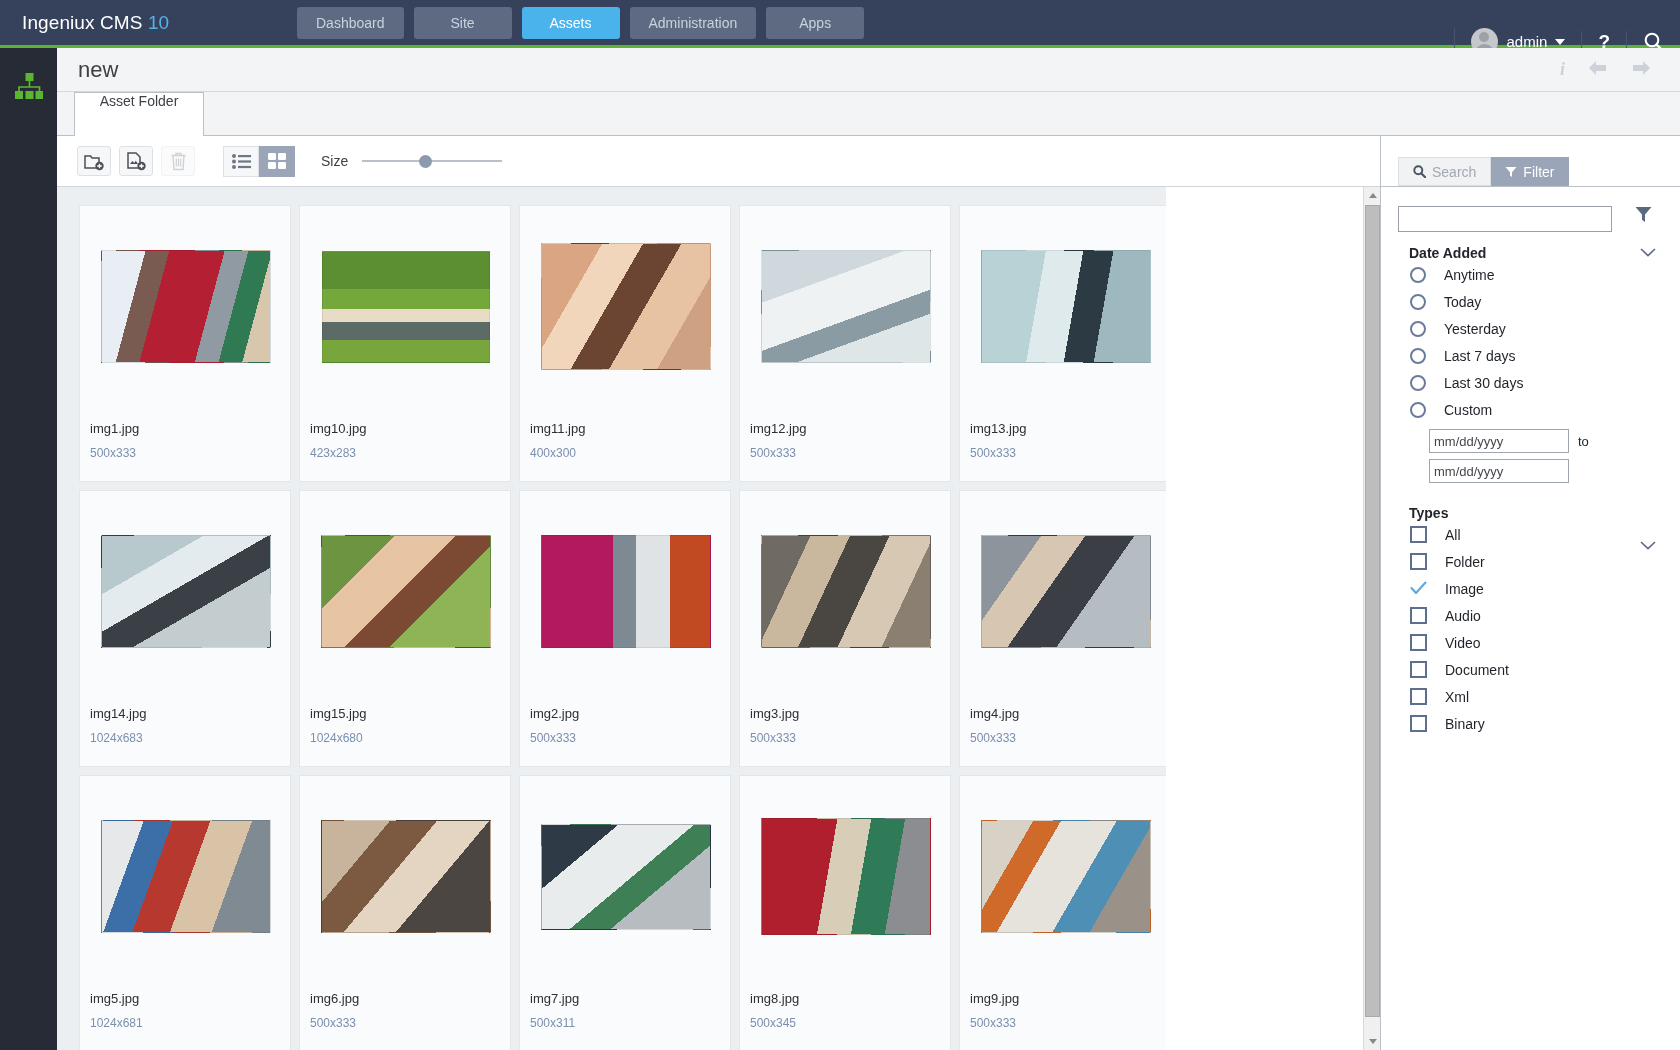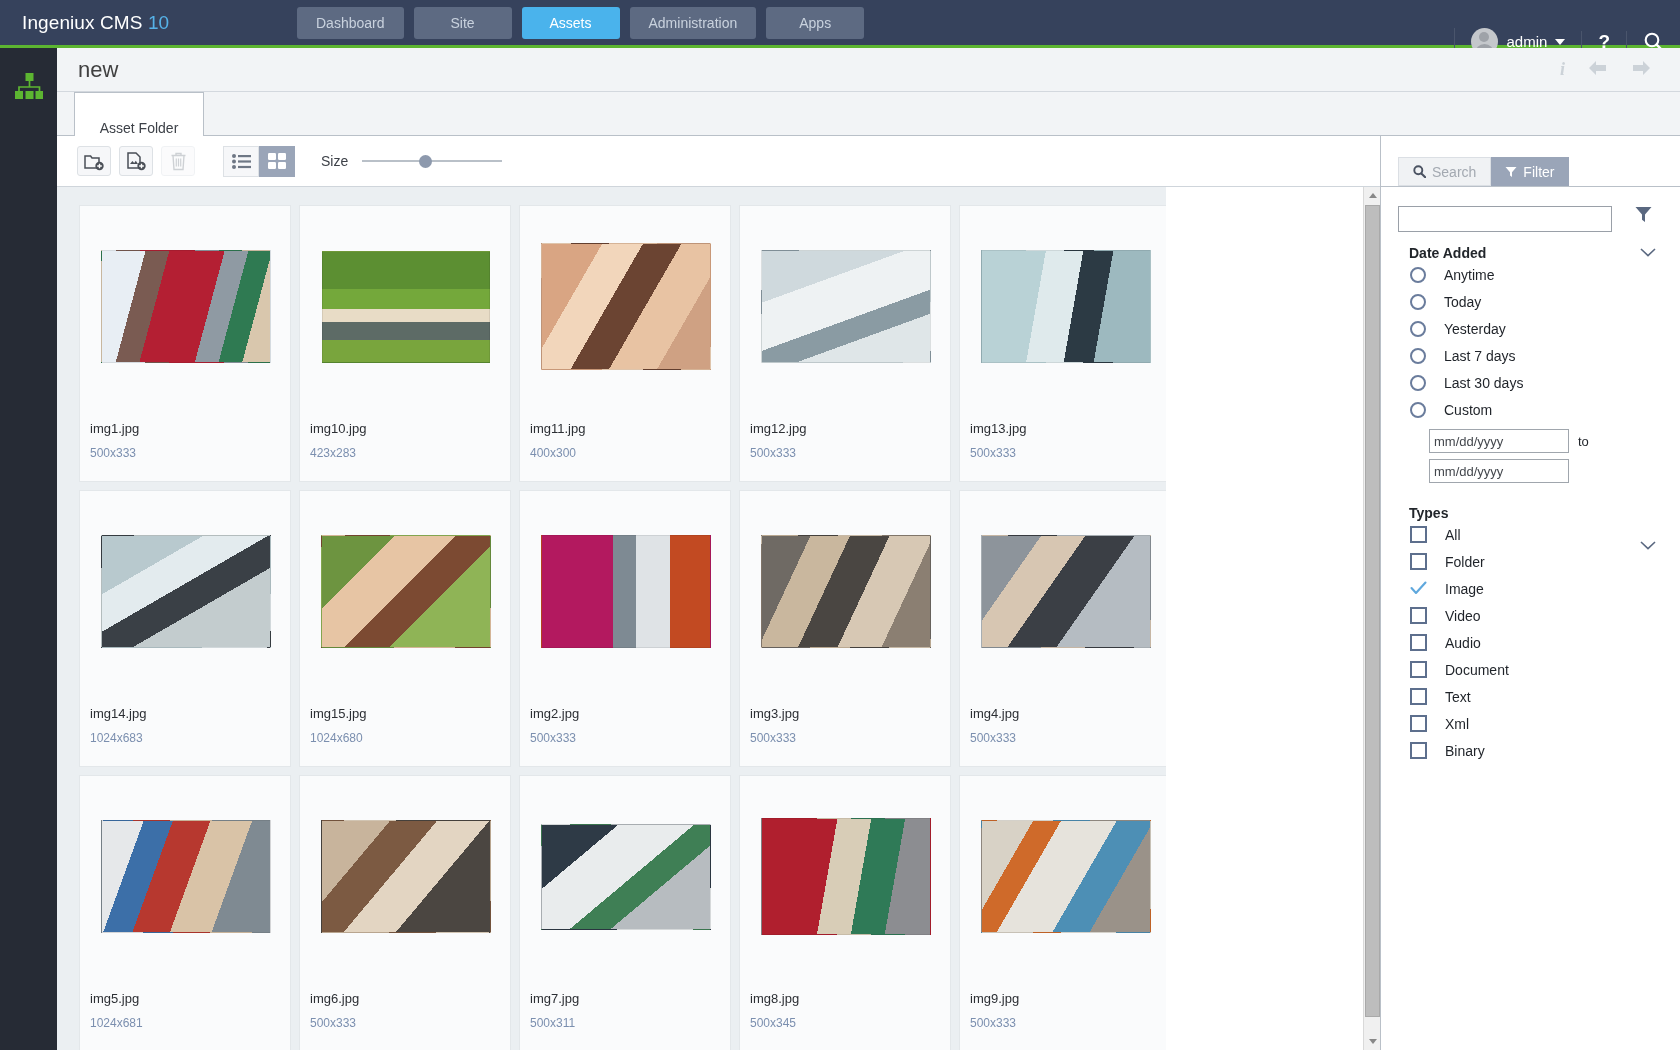--- a/index.html
+++ b/index.html
@@ -78,21 +78,21 @@
   .info-i { font-size: 18px; font-weight: bold; font-style: italic; font-family: "Liberation Serif", serif; }
 
   
   .tabstrip {
     position: absolute; left: 57px; top: 92px; width: 1623px; height: 44px;
     background: #f2f4f6; border-bottom: 1px solid #b9c0c8;
   }
   .foldertab {
     position: absolute; left: 17px; top: 0; height: 44px; width: 130px;
     background: #ffffff; border: 1px solid #b9c0c8; border-bottom: none;
-    display: flex; align-items: flex-end; justify-content: center;
+    display: flex; align-items: flex-start; justify-content: center;
     font-size: 14px; color: #3d4148; cursor: pointer;
   }
 
   
   .toolbar {
     position: absolute; left: 57px; top: 136px; width: 1323px; height: 51px;
     background: #ffffff; display: flex; align-items: center;
     border-bottom: 1px solid #cfd5db;
   }
   .tbtn {
@@ -537,36 +537,32 @@
           <span class="optlabel">Folder</span>
         </div>
         <div class="optrow">
           <span class="checkmark"><svg width="17" height="17" viewBox="0 0 17 17">
               <path d="M1.5 8 L6 13 L15.5 2.5" fill="none" stroke="#5fa8dd" stroke-width="2.1" stroke-linecap="round" stroke-linejoin="round"></path>
             </svg></span>
           <span class="optlabel">Image</span>
         </div>
         <div class="optrow">
           <span class="cbox"></span>
+          <span class="optlabel">Audio</span>
+        </div>
+        <div class="optrow">
+          <span class="cbox"></span>
           <span class="optlabel">Video</span>
         </div>
         <div class="optrow">
           <span class="cbox"></span>
-          <span class="optlabel">Audio</span>
-        </div>
-        <div class="optrow">
-          <span class="cbox"></span>
           <span class="optlabel">Document</span>
         </div>
         <div class="optrow">
           <span class="cbox"></span>
-          <span class="optlabel">Text</span>
-        </div>
-        <div class="optrow">
-          <span class="cbox"></span>
           <span class="optlabel">Xml</span>
         </div>
         <div class="optrow">
           <span class="cbox"></span>
           <span class="optlabel">Binary</span>
         </div>
       </div>
   </div>
 </div>
 

